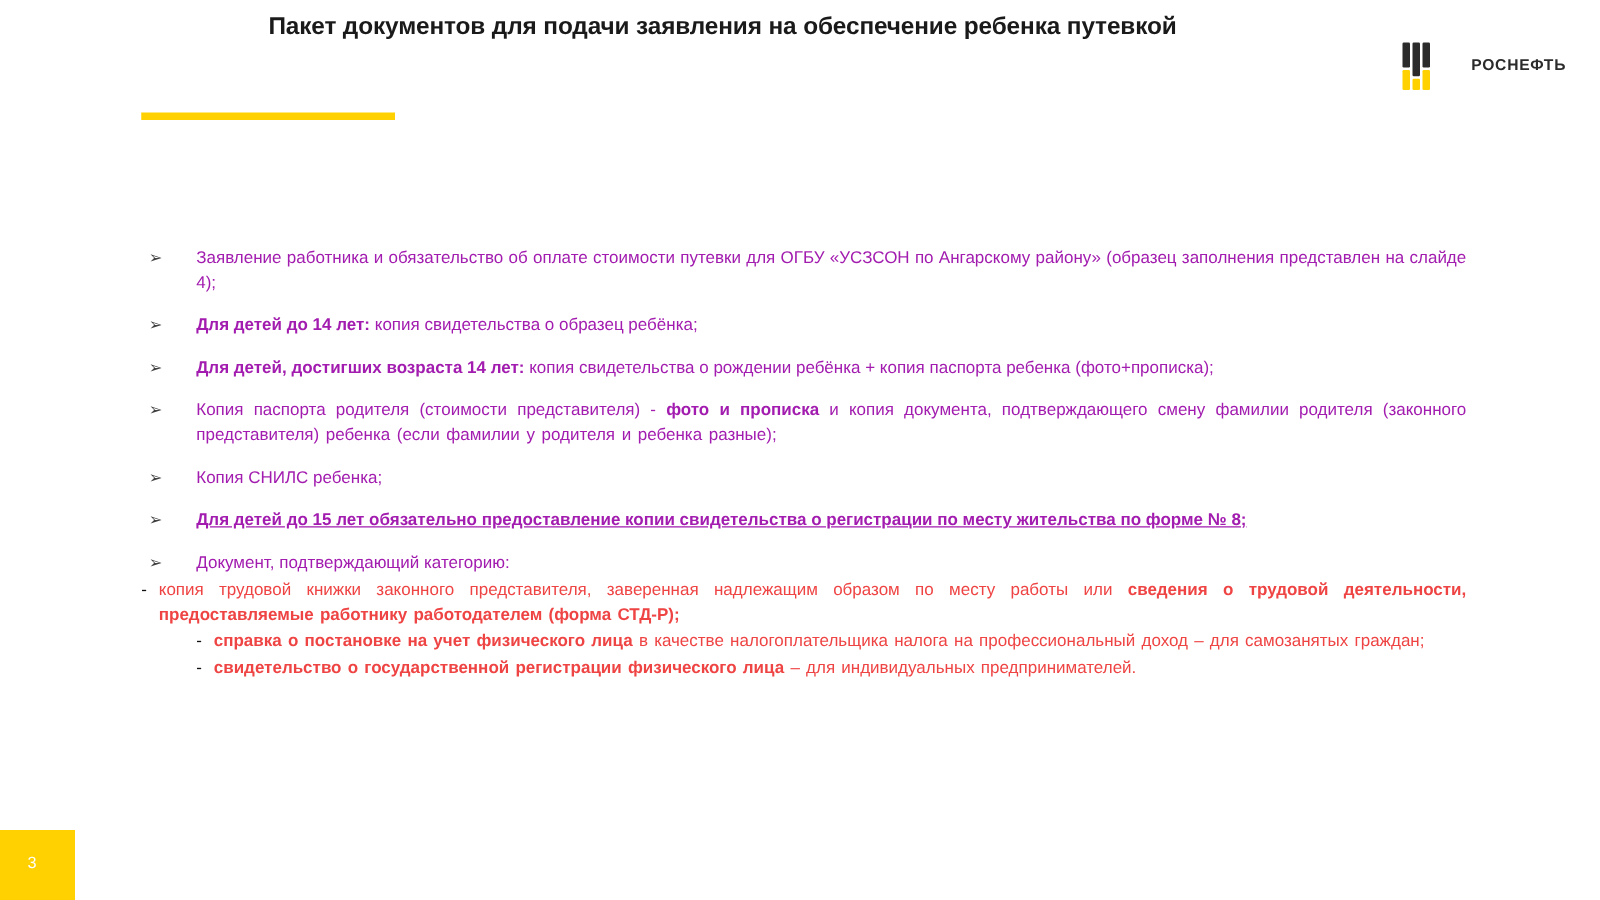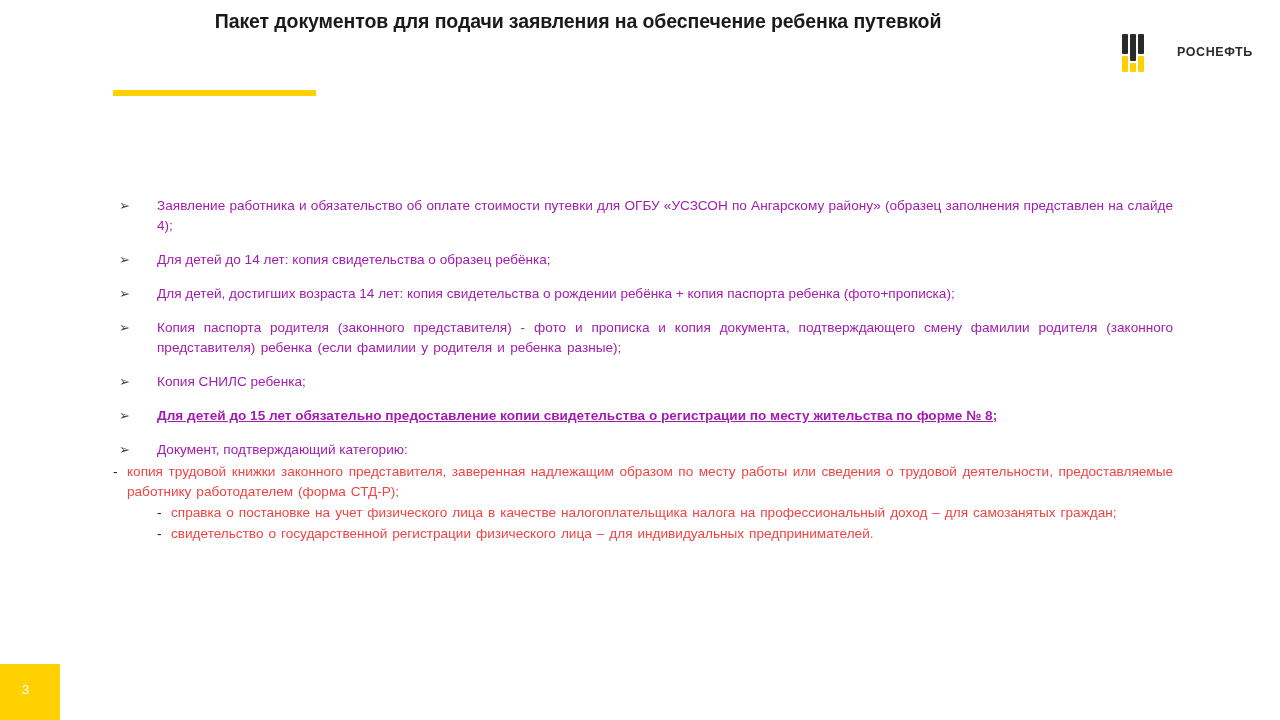--- a/index.html
+++ b/index.html
@@ -99,21 +99,21 @@
   }
   .bullet-text {
     flex: 1 1 auto;
     font-size: 13.6px;
     line-height: 20px;
     color: #a21caf;
     text-align: justify;
     text-justify: inter-word;
   }
   .bullet-text.spaced { word-spacing: 1.5px; }
-  .b { font-weight: normal; }
+  .b { font-weight: bold; }
   .u-b {
     font-weight: bold;
     text-decoration: underline;
   }
 
   .dash-row {
     display: flex;
     align-items: flex-start;
     margin-top: 2px;
   }
@@ -192,21 +192,21 @@
   <div class="bullet-row">
     <div class="bullet-marker">➢</div>
     <div class="bullet-text">
       <span class="b">Для детей, достигших возраста 14 лет:</span><span> копия свидетельства  о рождении  ребёнка + копия паспорта ребенка (фото+прописка);</span>
     </div>
   </div>
 
   <div class="bullet-row">
     <div class="bullet-marker">➢</div>
     <div class="bullet-text spaced">
-      <span>Копия паспорта родителя (законного представителя) - </span><span class="b">фото и прописка</span><span> и копия документа, подтверждающего смену фамилии родителя (законного представителя) ребенка (если фамилии  у родителя и ребенка разные);</span>
+      <span>Копия паспорта родителя (стоимости представителя) - </span><span class="b">фото и прописка</span><span> и копия документа, подтверждающего смену фамилии родителя (законного представителя) ребенка (если фамилии  у родителя и ребенка разные);</span>
     </div>
   </div>
 
   <div class="bullet-row">
     <div class="bullet-marker">➢</div>
     <div class="bullet-text">
       <span>Копия СНИЛС ребенка;</span>
     </div>
   </div>
 

